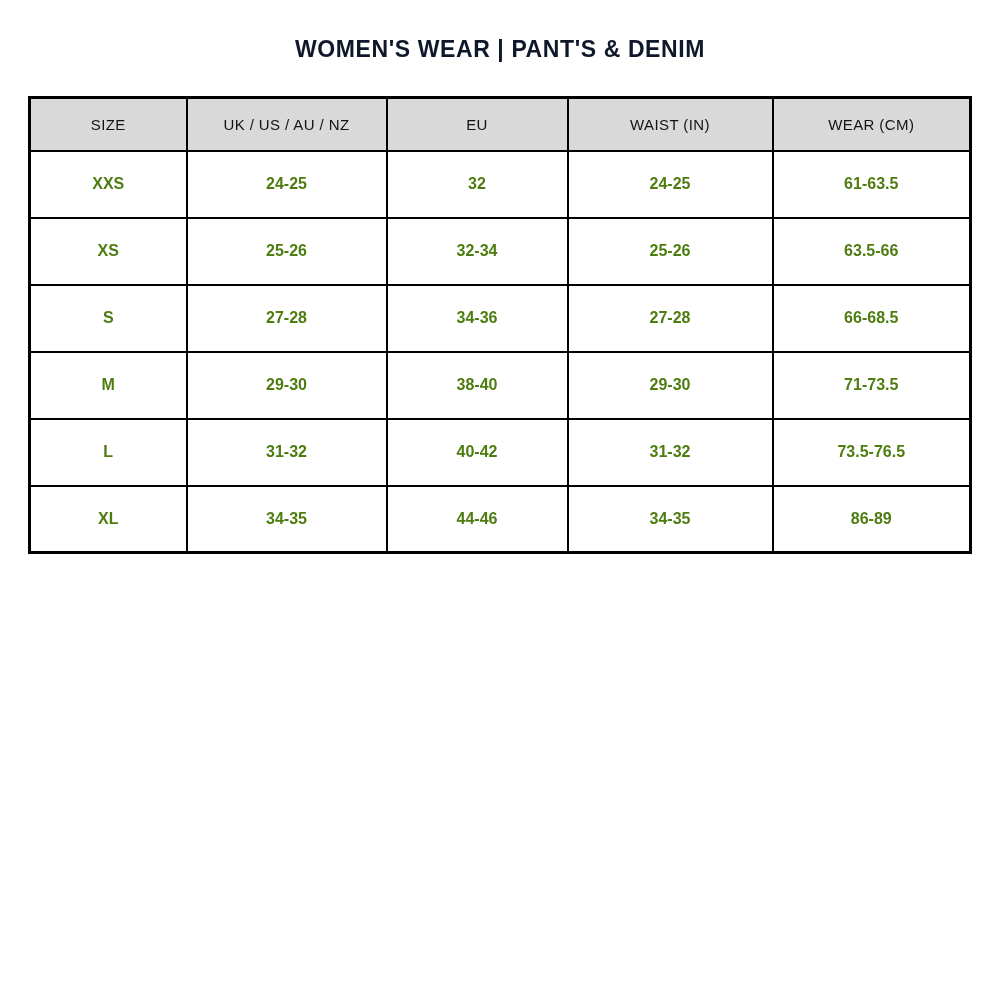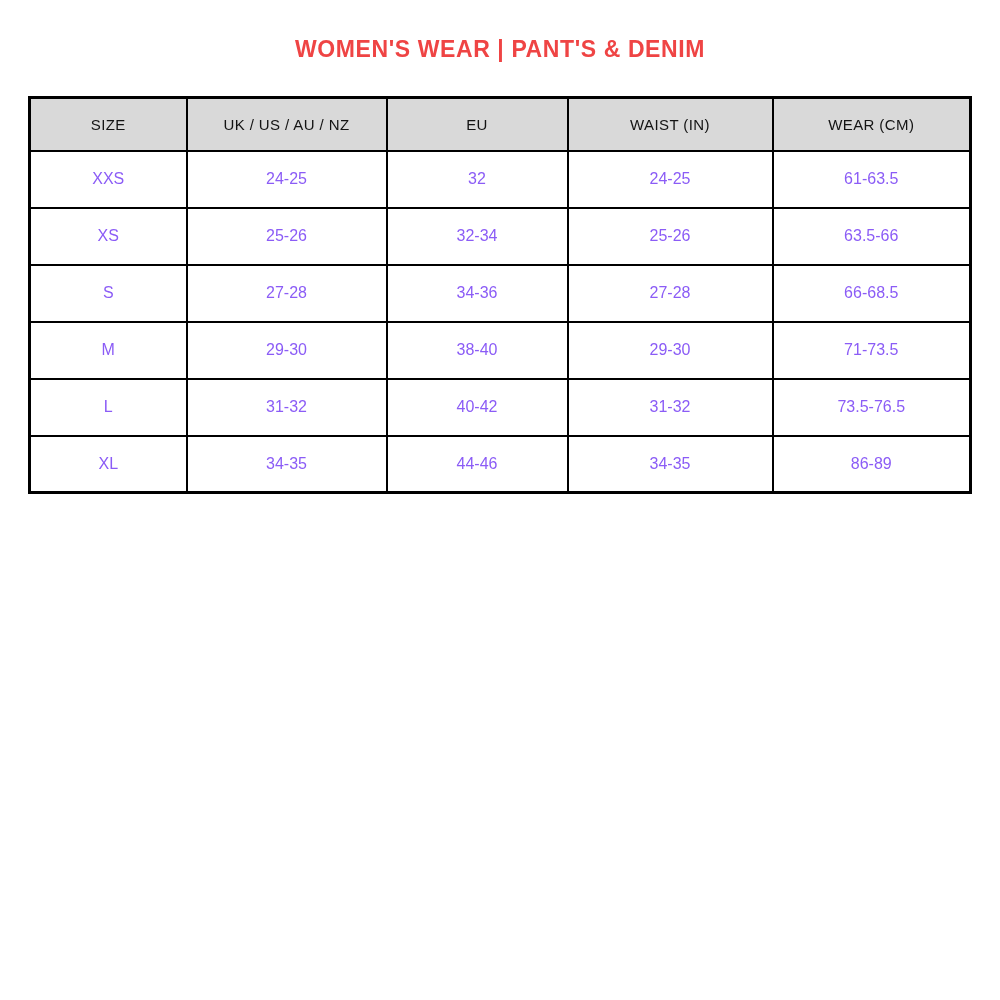--- a/index.html
+++ b/index.html
@@ -10,21 +10,21 @@
     font-family: "Liberation Sans", sans-serif;
     color: #111111;
     overflow: hidden;
   }
   .page-title {
     margin-top: 36px;
     text-align: center;
     font-size: 23px;
     font-weight: 600;
     letter-spacing: 0.6px;
-    color: #ef4444;
+    color: #0f172a;
   }
   table.size-chart {
     margin: 33px auto 0 auto;
     width: 941px;
     border-collapse: collapse;
     border: 3px solid #000000;
     table-layout: fixed;
   }
   col.c-size  { width: 157px; }
   col.c-uk    { width: 200px; }
@@ -39,24 +39,24 @@
   th {
     background: #d9d9d9;
     height: 53px;
     font-size: 15px;
     font-weight: 400;
     letter-spacing: 0.4px;
     color: #131313;
   }
   td {
     background: #ffffff;
-    height: 57px;
+    height: 67px;
     font-size: 16px;
-    font-weight: 400;
-    color: #8b5cf6;
+    font-weight: 700;
+    color: #4d7c0f;
   }
 </style>
 </head>
 <body>
 
 <div class="page">
 
   <div class="page-title">WOMEN'S WEAR | PANT'S &amp; DENIM</div>
 
   <table class="size-chart">

